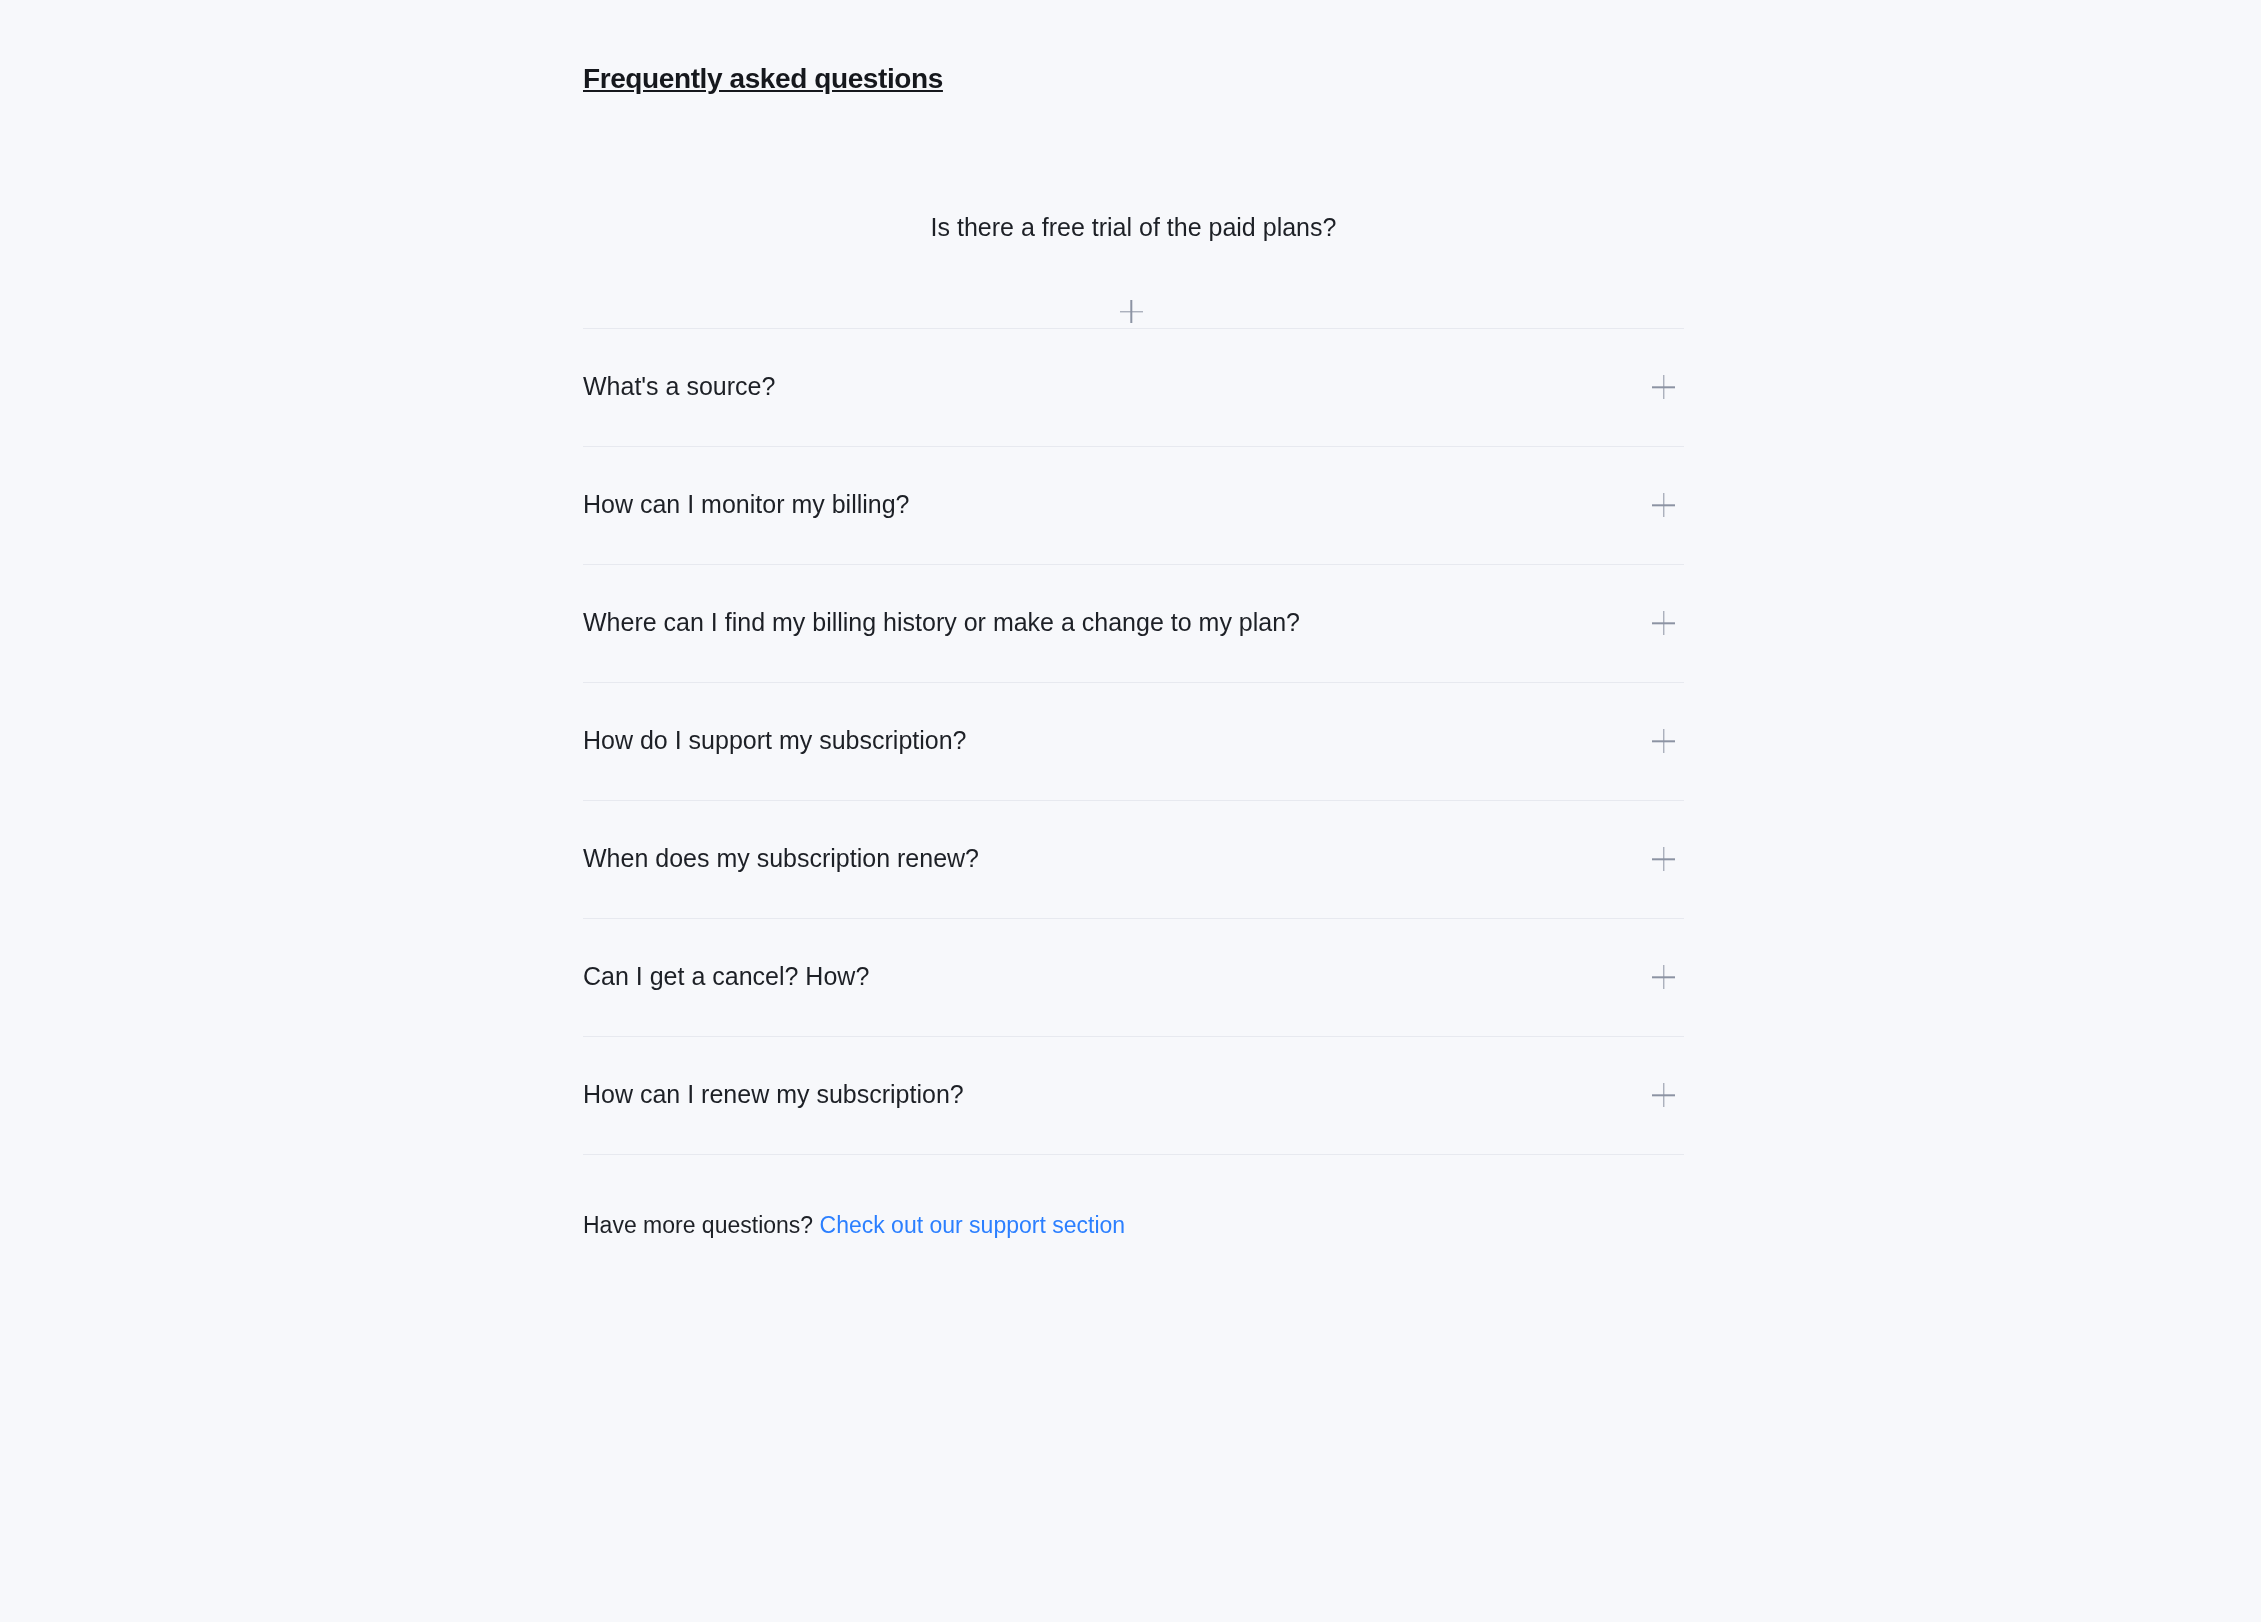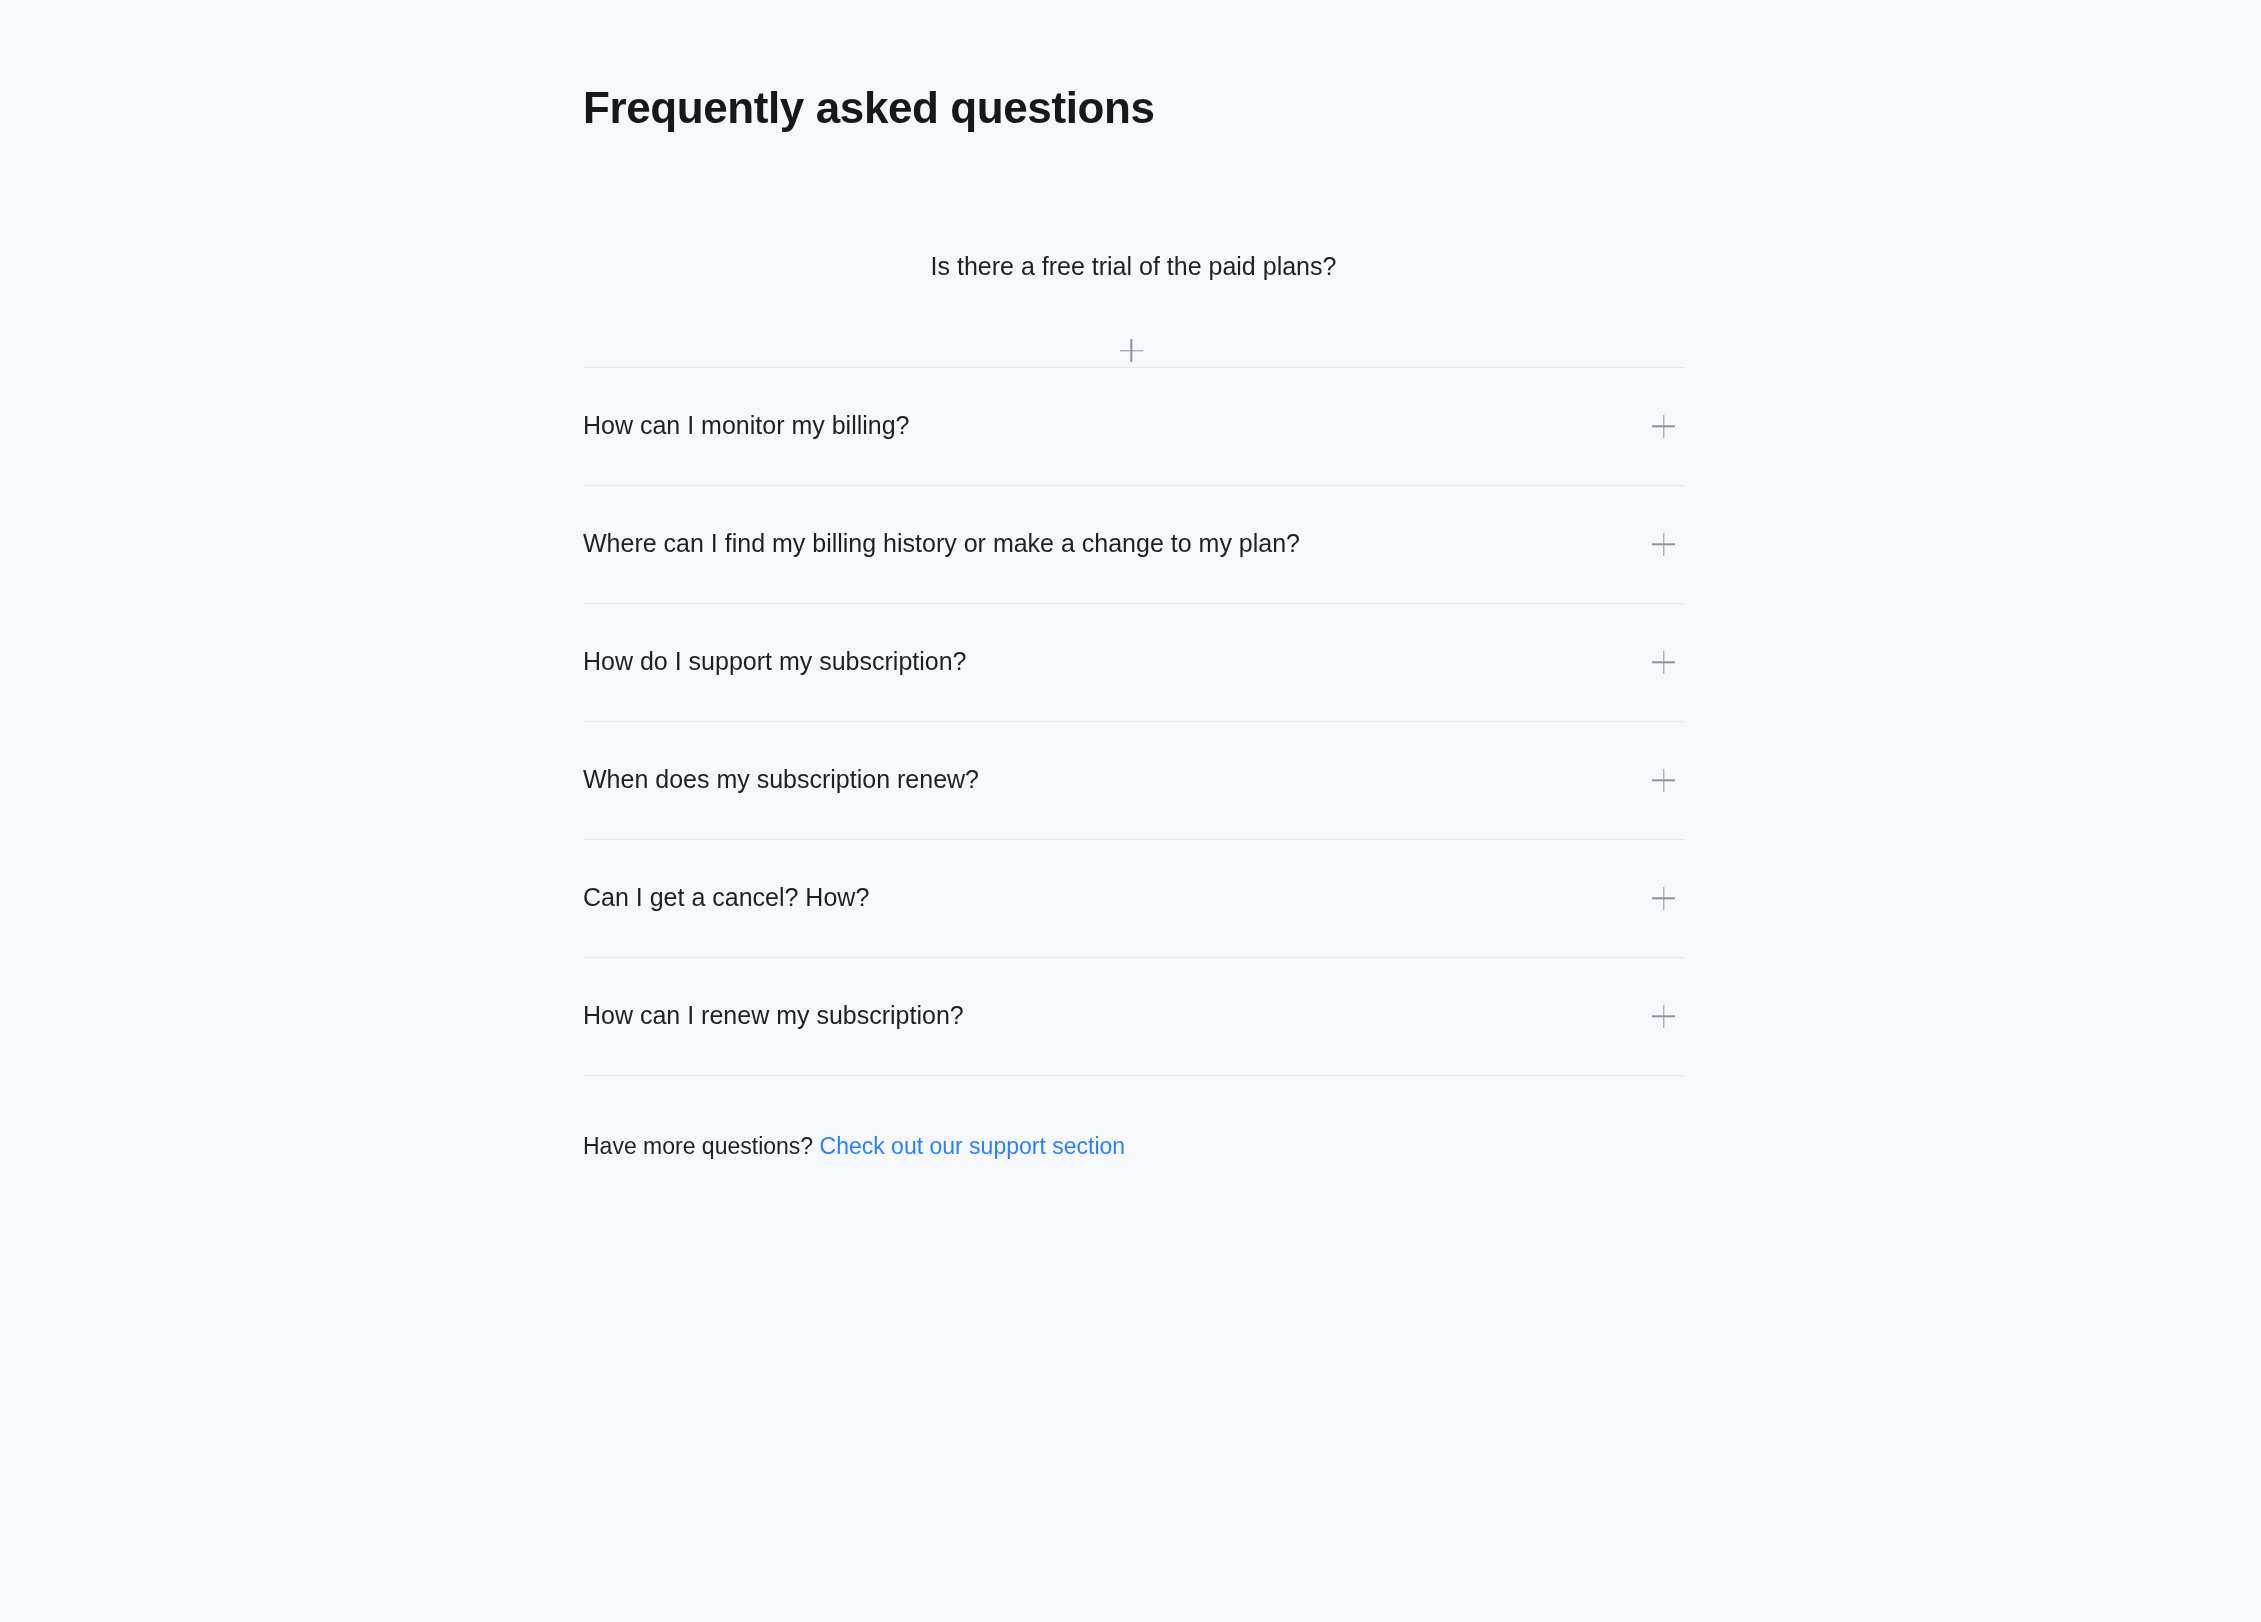--- a/index.html
+++ b/index.html
@@ -21,26 +21,27 @@
     box-sizing: border-box;
   }
   .faq-wrap {
     position: absolute;
     left: 583px;
     top: 0;
     width: 1119px;
   }
   .faq-title {
     margin: 0;
-    padding-top: 82px;
-    font-size: 44px;
+    padding-top: 62px;
+    font-size: 28px;
     line-height: 1.2;
     font-weight: bold;
     color: #16181d;
     letter-spacing: -0.4px;
+    text-decoration: underline;
   }
   .faq-list {
     margin-top: 115px;
     width: 1101px;
   }
   .faq-item {
     position: relative;
     border-bottom: 1.5px solid #e7e9ef;
     height: 118px;
     box-sizing: border-box;
@@ -104,20 +105,24 @@
 
     <h1 class="faq-title">Frequently asked questions</h1>
 
     <div class="faq-list">
 
       <div class="faq-item">
         <span class="faq-q">Is there a free trial of the paid plans?</span>
         <span class="plus-icon"></span>
       </div>
 
+      <div class="faq-item">
+        <span class="faq-q">What's a source?</span>
+        <span class="plus-icon"></span>
+      </div>
 
 
       <div class="faq-item">
         <span class="faq-q">How can I monitor my billing?</span>
         <span class="plus-icon"></span>
       </div>
 
       <div class="faq-item">
         <span class="faq-q">Where can I find my billing history or make a change to my plan?</span>
         <span class="plus-icon"></span>

